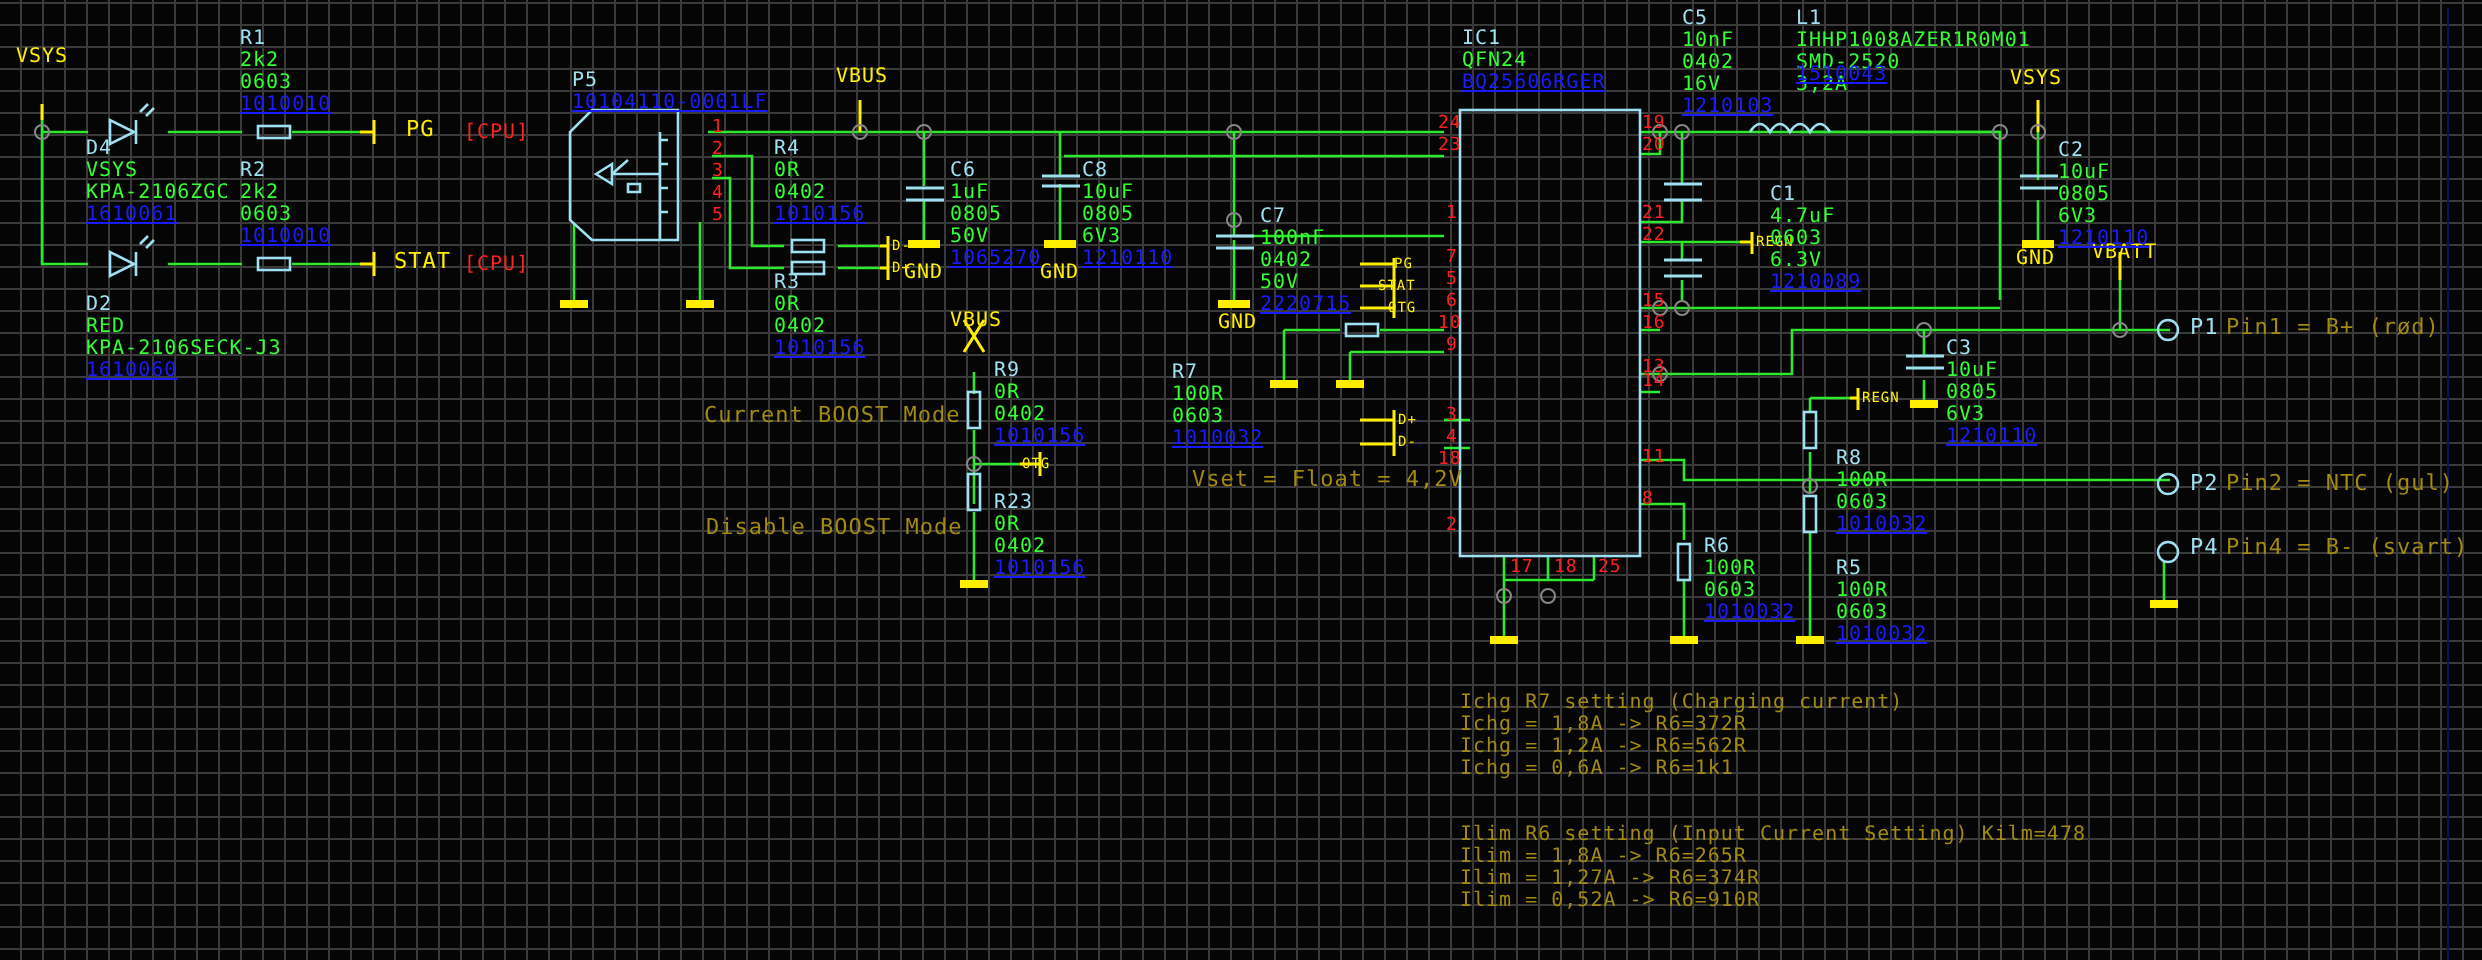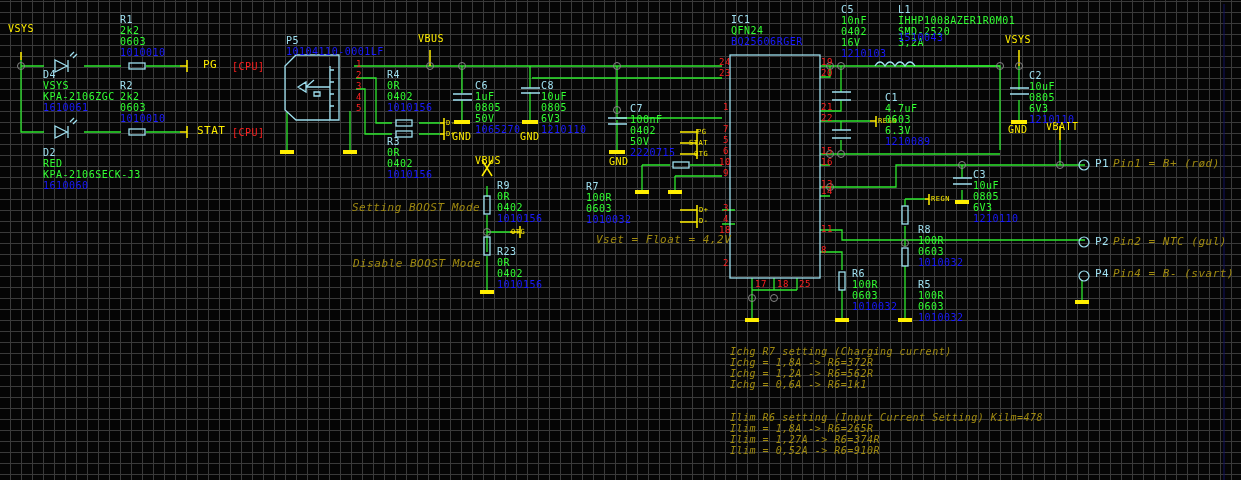--- a/index.html
+++ b/index.html
@@ -7,24 +7,24 @@
     background-color:#050505;
     background-image:
       linear-gradient(to right,#3a3a3a 1px,transparent 1px),
       linear-gradient(to bottom,#3a3a3a 1px,transparent 1px);
     background-size:11px 11px;background-position:10px 1px;
     font-family:"DejaVu Sans Mono","Liberation Mono",monospace;}
   svg{position:absolute;left:0;top:0;}
   .t{position:absolute;font-size:10px;line-height:11px;white-space:pre;letter-spacing:0.5px;}
   .ref{color:#9fe0f0;}
   .val{color:#33ff33;}
-  .pn{color:#1a1aff;}
+  .pn{color:#1a1aff;text-decoration:underline;}
   .net{color:#ffee00;}
   .cpu{color:#ff2020;}
-  .note{color:#a08a10;font-style:italic;}
+  .note{color:#a08a10;}
   .pin{color:#ff2020;font-size:9px;}
 </style>
 </head>
 <body>
 
 <div id="canvas">
 
 <svg width="1241" height="480">
   <g stroke="#2ee82e" stroke-width="1.3" fill="none">
 
@@ -359,21 +359,21 @@
 </div>
 <div>
 <div class="t ref" style="left:1095px;top:236px;font-size:11px">P2</div>
 <div class="t note" style="left:1113px;top:236px;font-size:11px">Pin2 = NTC (gul)</div>
 </div>
 <div>
 <div class="t ref" style="left:1095px;top:268px;font-size:11px">P4</div>
 <div class="t note" style="left:1113px;top:268px;font-size:11px">Pin4 = B- (svart)</div>
 </div>
 
-<div class="t note" style="left:352px;top:202px;font-size:11px">Setting BOOST Mode</div>
+<div class="t note" style="left:352px;top:202px;font-size:11px">Current BOOST Mode</div>
 <div class="t note" style="left:353px;top:258px;font-size:11px">Disable BOOST Mode</div>
 <div class="t note" style="left:596px;top:234px;font-size:11px">Vset = Float = 4,2V</div>
 
 <div>
 <div class="t note" style="left:730px;top:346px">Ichg R7 setting (Charging current)</div>
 <div class="t note" style="left:730px;top:357px">Ichg = 1,8A -&gt; R6=372R</div>
 <div class="t note" style="left:730px;top:368px">Ichg = 1,2A -&gt; R6=562R</div>
 <div class="t note" style="left:730px;top:379px">Ichg = 0,6A -&gt; R6=1k1</div>
 </div>
 <div>

